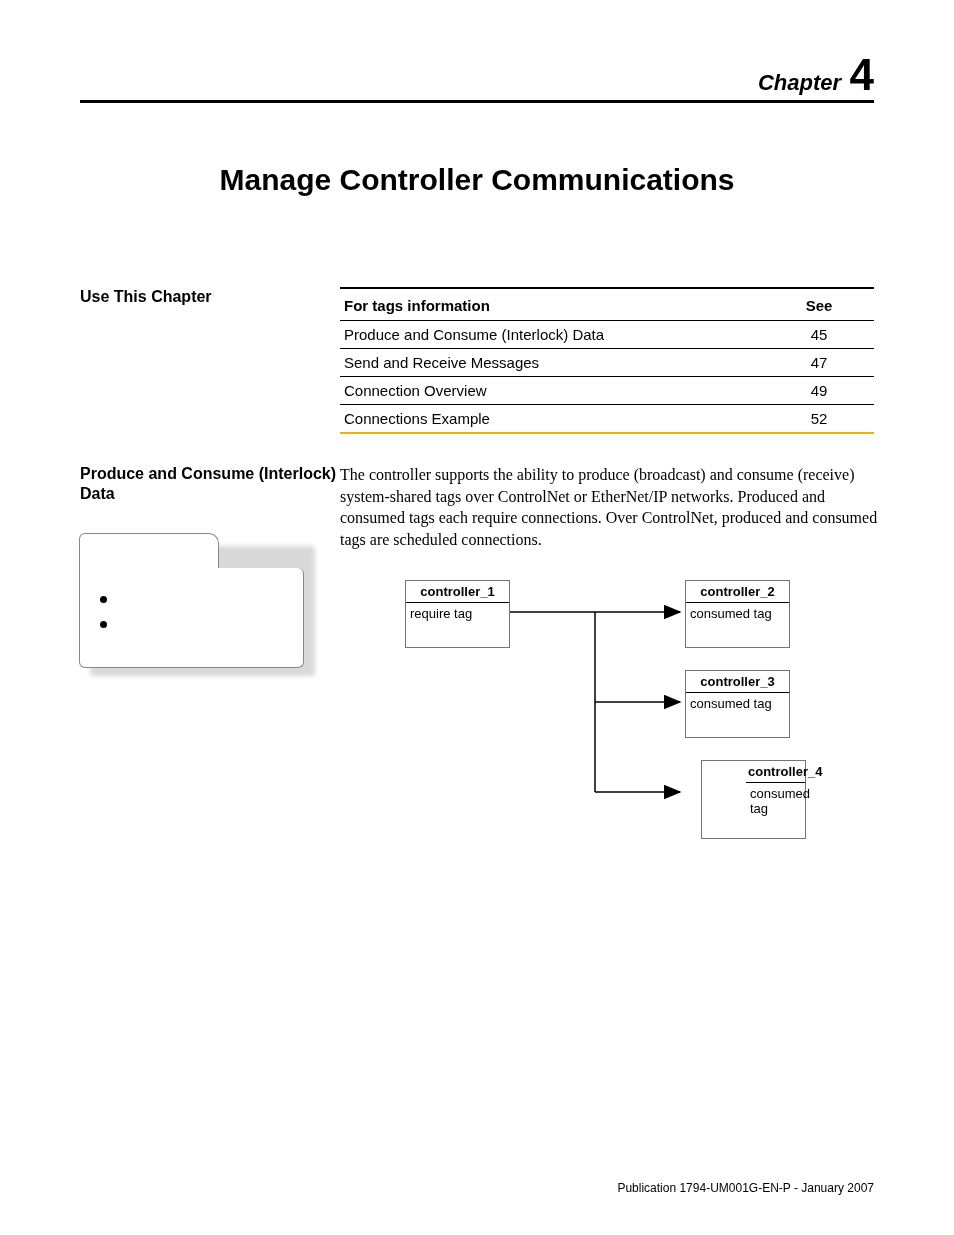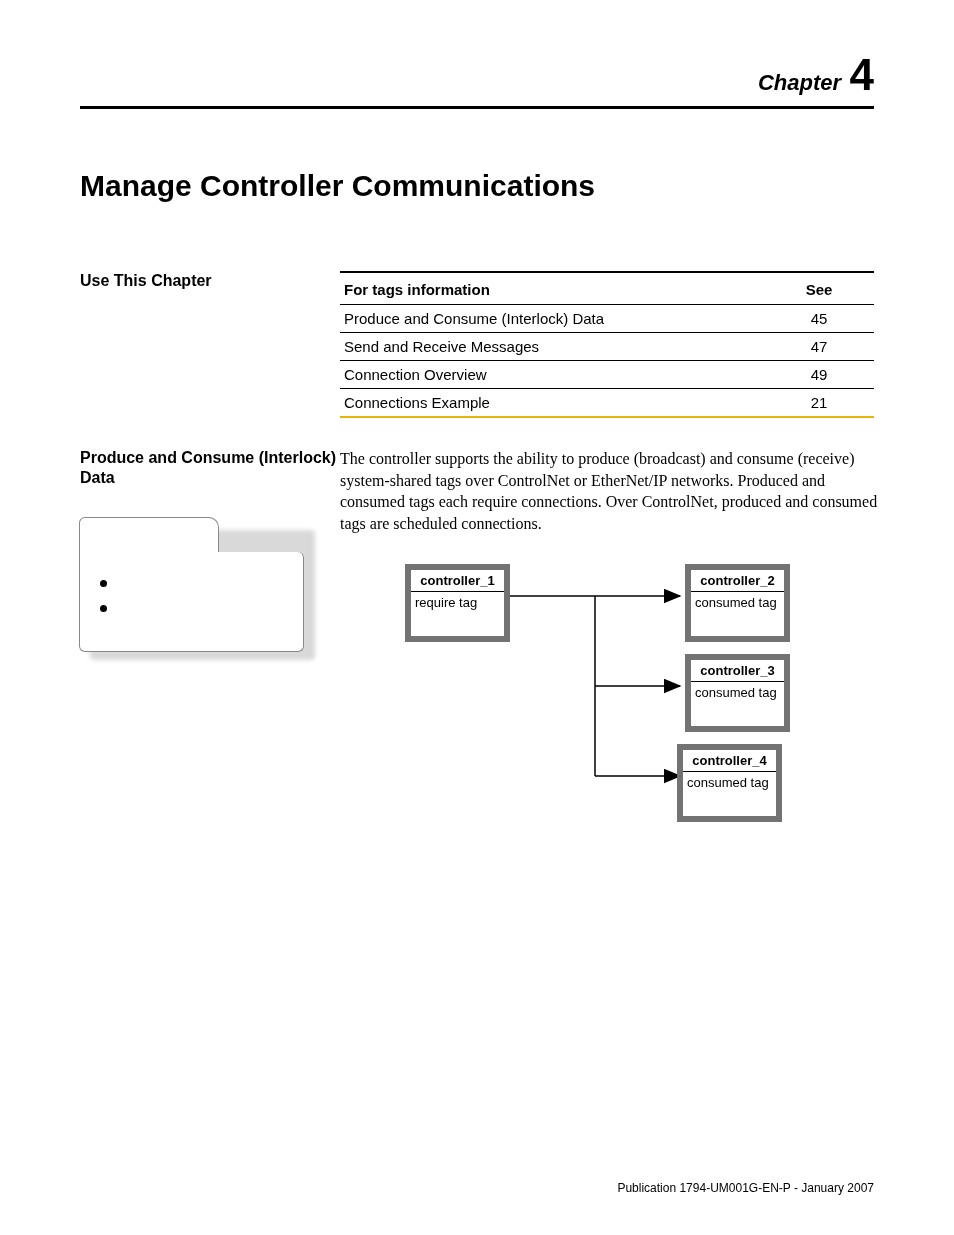--- a/index.html
+++ b/index.html
@@ -8,21 +8,20 @@
       height: 1235px;
       background: #fff;
       font-family: Georgia, 'Times New Roman', serif;
       color: #000;
       position: relative;
       padding: 50px 80px 40px 80px;
     }
     .chapter-header {
       text-align: right;
       font-family: Arial, Helvetica, sans-serif;
-      margin-bottom: 6px;
     }
     .chapter-label {
       font-style: italic;
       font-weight: bold;
       font-size: 22px;
       vertical-align: baseline;
     }
     .chapter-num {
       font-weight: bold;
       font-size: 44px;
@@ -31,22 +30,22 @@
     }
     .hr-thick {
       border: none;
       border-top: 3px solid #000;
       margin-bottom: 60px;
     }
     .page-title {
       font-family: Arial, Helvetica, sans-serif;
       font-weight: bold;
       font-size: 30px;
-      text-align: left;
-      margin-bottom: 68px;
+      text-align: center;
+      margin-bottom: 90px;
     }
     .two-col {
       display: flex;
       align-items: flex-start;
       margin-bottom: 30px;
     }
     .col-left {
       width: 260px;
       flex-shrink: 0;
     }
@@ -128,21 +127,21 @@
       margin: 10px 0 18px 0;
     }
     .diagram {
       position: relative;
       width: 480px;
       height: 280px;
       margin-left: 60px;
     }
     .dbox {
       position: absolute;
-      border: 6px solid #737373;
+      border: 1px solid #737373;
       background: #fff;
       width: 105px;
       font-family: Arial, Helvetica, sans-serif;
       font-size: 13px;
     }
     .dbox .dhead {
       font-weight: bold;
       text-align: center;
       padding: 3px 2px;
       border-bottom: 1px solid #000;
@@ -196,21 +195,21 @@
         <tr>
           <td>Send and Receive Messages</td>
           <td class="page-col">47</td>
         </tr>
         <tr>
           <td>Connection Overview</td>
           <td class="page-col">49</td>
         </tr>
         <tr>
           <td>Connections Example</td>
-          <td class="page-col">21</td>
+          <td class="page-col">52</td>
         </tr>
       </tbody>
     </table>
   </div>
 </div>
 
 <div class="two-col" style="margin-top:30px;">
   <div class="col-left">
     <div class="section-h">Produce and Consume (Interlock) Data</div>
     <div class="stub-box-wrap">
@@ -247,21 +246,21 @@
         <div class="dbody">require tag</div>
       </div>
       <div class="dbox" style="left:285px; top:8px;">
         <div class="dhead">controller_2</div>
         <div class="dbody">consumed tag</div>
       </div>
       <div class="dbox" style="left:285px; top:98px;">
         <div class="dhead">controller_3</div>
         <div class="dbody">consumed tag</div>
       </div>
-      <div class="dbox" style="left:277px; top:188px;">
+      <div class="dbox" style="left:301px; top:188px;padding-left:44px;">
         <div class="dhead">controller_4</div>
         <div class="dbody">consumed tag</div>
       </div>
     </div>
   </div>
 </div>
 
 <div class="footer">Publication 1794-UM001G-EN-P - January 2007</div>
 
 </body></html>

